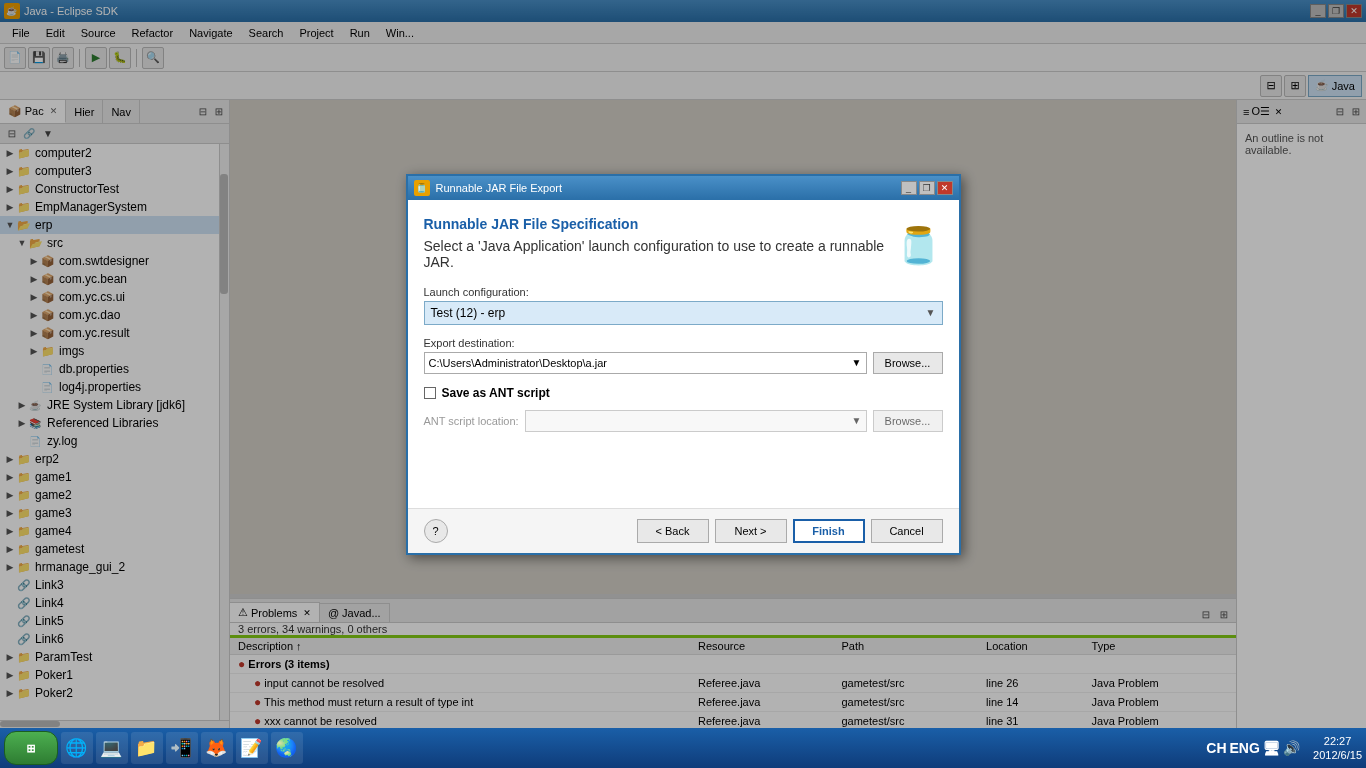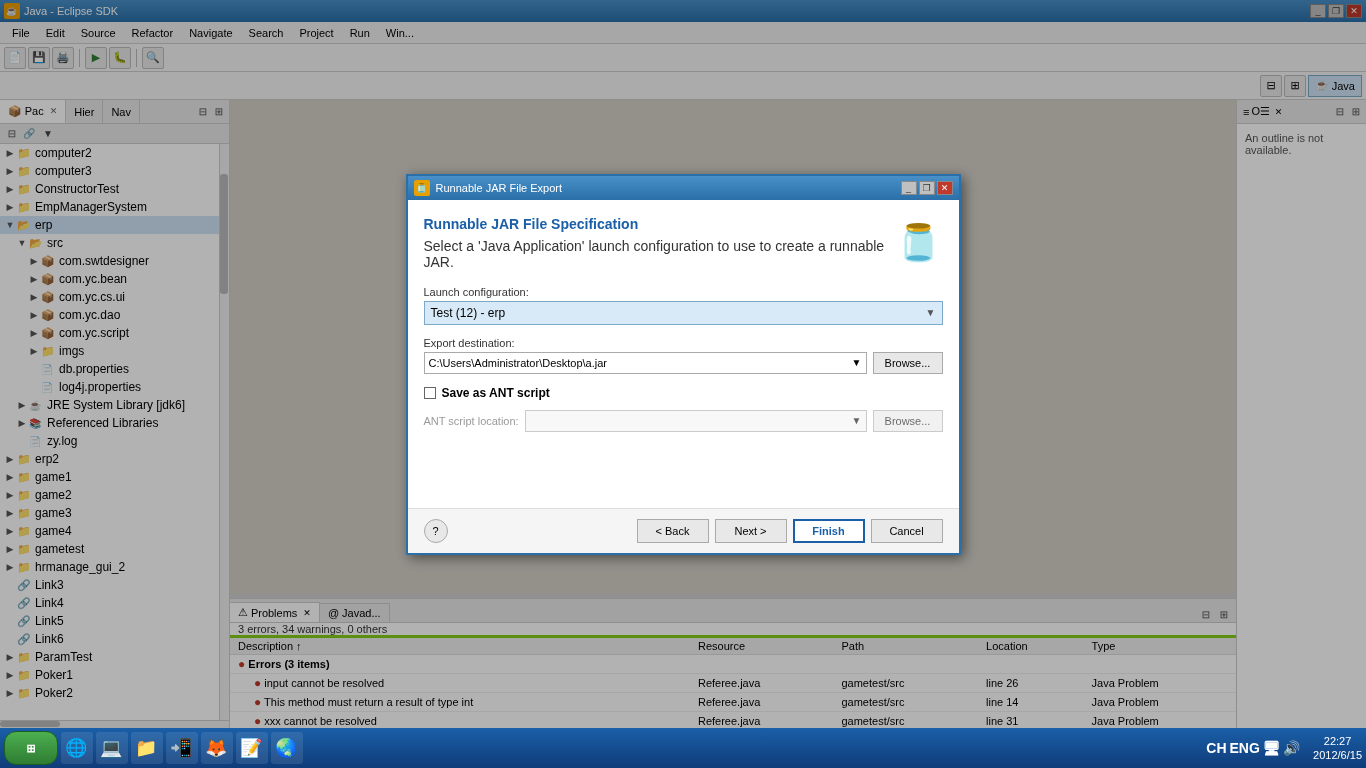--- a/index.html
+++ b/index.html
@@ -364,21 +364,21 @@
       cursor: pointer;
       color: #333;
     }
     .dialog-title-btn.close { background: #c0392b; color: white; }
 
     .dialog-body {
       padding: 16px;
     }
     .dialog-header {
       display: flex;
-      align-items: center;
+      align-items: flex-end;
       margin-bottom: 16px;
     }
     .dialog-header-text {
       flex: 1;
     }
     .dialog-title {
       font-size: 14px;
       font-weight: bold;
       color: #1a5fa8;
       margin-bottom: 6px;
@@ -696,21 +696,21 @@
         <div class="tree-item">
           <span class="tree-indent" style="width:28px;"></span>
           <span class="tree-toggle">▶</span>
           <span class="tree-icon" style="color:#4a7fc0;">📦</span>
           <span>com.yc.dao</span>
         </div>
         <div class="tree-item">
           <span class="tree-indent" style="width:28px;"></span>
           <span class="tree-toggle">▶</span>
           <span class="tree-icon" style="color:#4a7fc0;">📦</span>
-          <span>com.yc.script</span>
+          <span>com.yc.result</span>
         </div>
         <div class="tree-item">
           <span class="tree-indent" style="width:28px;"></span>
           <span class="tree-toggle">▶</span>
           <span class="tree-icon icon-folder">📁</span>
           <span>imgs</span>
         </div>
         <div class="tree-item">
           <span class="tree-indent" style="width:28px;"></span>
           <span class="tree-toggle">&nbsp;</span>

